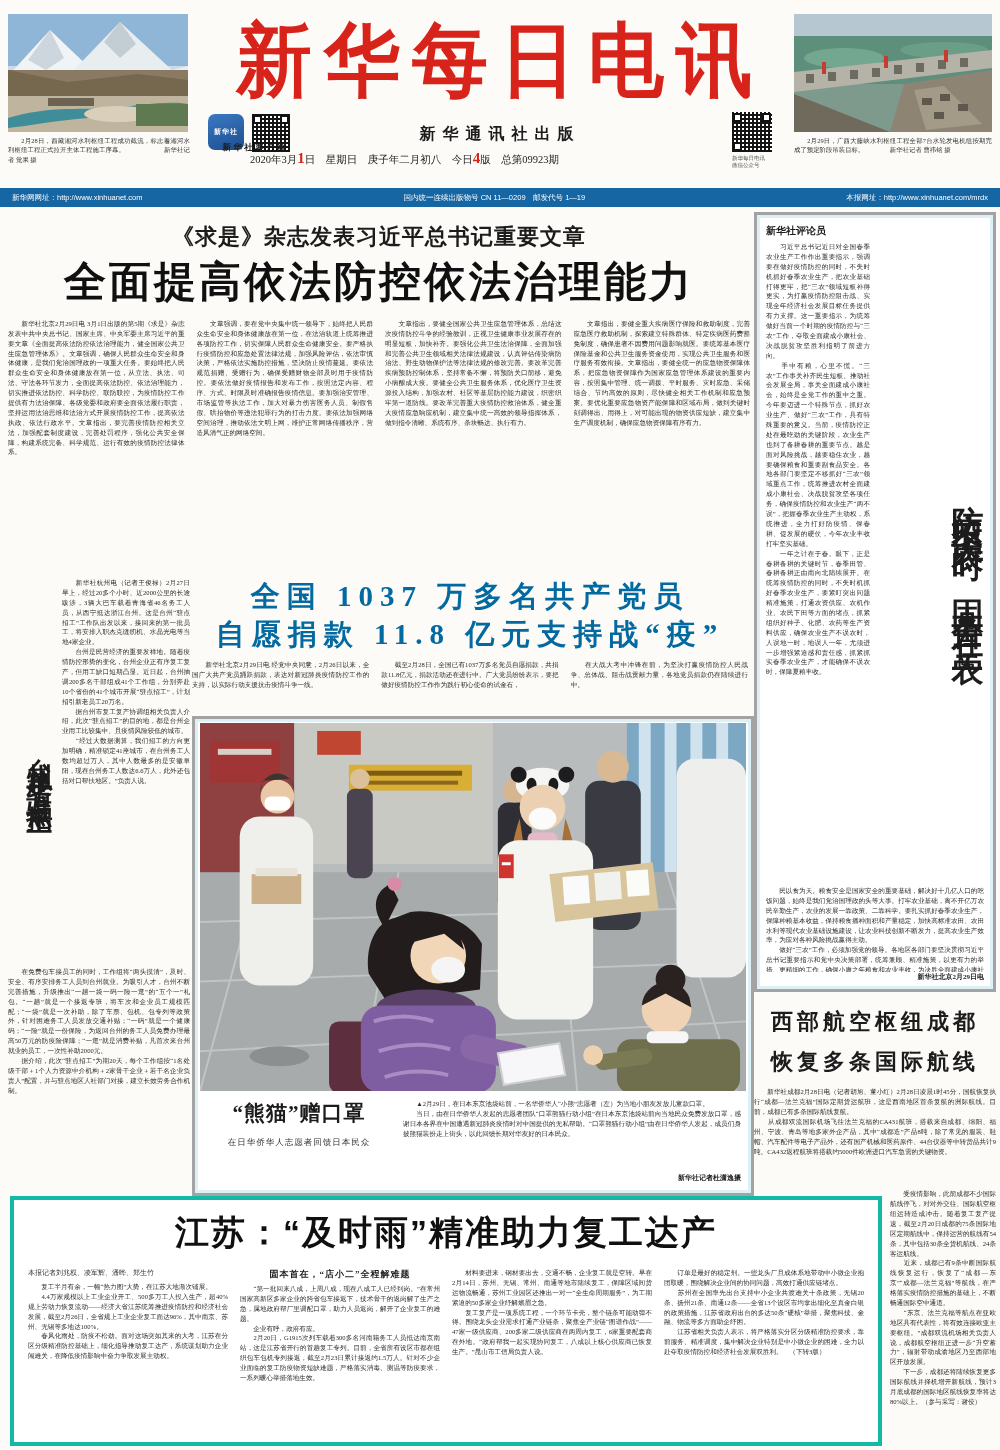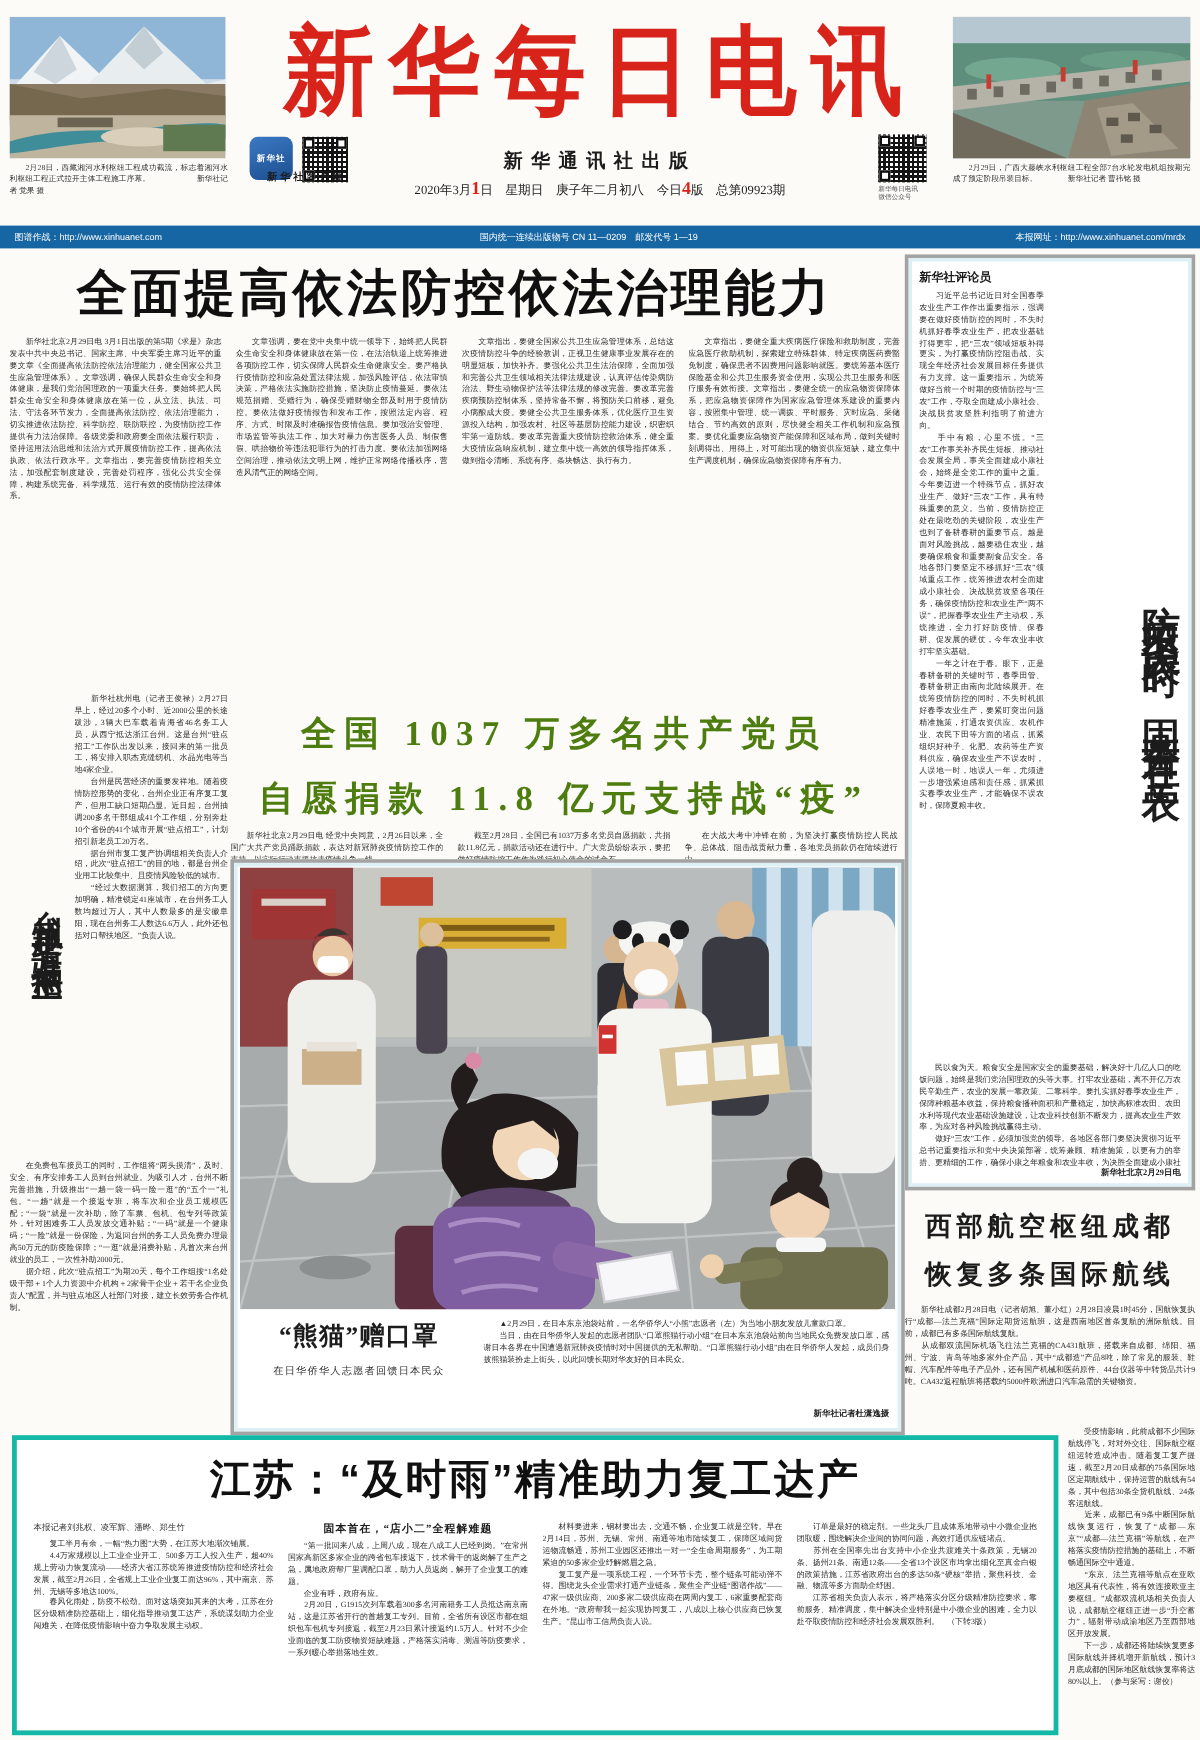--- a/index.html
+++ b/index.html
@@ -7,38 +7,38 @@
         font-family:"Liberation Serif","DejaVu Serif",serif;color:#1c1c1c;}
   .abs{position:absolute;}
   .small{font-size:6.6px;line-height:1.5;text-align:justify;white-space:pre-line;
          overflow:hidden;color:#2b2b2b;}
   .sans{font-family:"Liberation Sans","DejaVu Sans",sans-serif;}
   .center{text-align:center;}
   
   .mast{font-size:76px;font-weight:900;color:#d8231a;letter-spacing:12px;line-height:1;
         text-align:center;transform:scaleY(1.06);}
   .publisher{font-size:16px;font-weight:700;letter-spacing:7px;text-align:center;}
-  .dateline{font-size:10.5px;text-align:center;color:#222;}
+  .dateline{font-size:10.5px;text-align:left;color:#222;}
   .dateline b{color:#d8231a;font-size:15px;font-weight:700;}
   
   .topbar{background:#1666a3;color:#fff;font-size:7.5px;display:flex;
           justify-content:space-between;align-items:center;padding:0 12px;box-sizing:border-box;}
   
   .qr{position:relative;background:
       repeating-linear-gradient(0deg,#141414 0 2px,rgba(255,255,255,0) 2px 4px),
       repeating-linear-gradient(90deg,#141414 0 2px,#ffffff 2px 4px);}
   .qr i{position:absolute;width:9px;height:9px;border:2px solid #111;background:#fff;box-sizing:border-box;}
   .qr i.tl{left:1px;top:1px}.qr i.tr{right:1px;top:1px}.qr i.bl{left:1px;bottom:1px}
   .appicon{width:36px;height:36px;border-radius:7px;color:#fff;font-size:7px;font-weight:700;
            background:linear-gradient(160deg,#3b79c4,#1c4e8e);display:flex;align-items:center;
            justify-content:center;letter-spacing:1px;}
   
   .kicker{font-size:22px;font-weight:800;letter-spacing:1px;}
   .bighl{font-size:42px;font-weight:900;letter-spacing:3px;line-height:1.26;color:#101010;}
-  .donhl{font-size:29px;font-weight:800;letter-spacing:7px;line-height:1.3;color:#4d7c0f;margin-top:16px;}
+  .donhl{font-size:29px;font-weight:800;letter-spacing:7px;line-height:1.3;color:#0369a1;}
   .vert{writing-mode:vertical-rl;}
   .tzhl{font-size:26px;font-weight:800;letter-spacing:6px;line-height:1.15;}
   .cmhl{font-size:32px;font-weight:900;letter-spacing:9px;line-height:1.05;}
   .cdhl{font-size:22px;font-weight:800;letter-spacing:4px;line-height:1.8;}
   .jshl{font-size:34px;font-weight:900;letter-spacing:2px;color:#101010;}
   .subhead{font-size:9px;font-weight:800;text-align:center;letter-spacing:1px;margin-bottom:3px;}
   .byline{font-size:7px;color:#333;margin-bottom:4px;}
   .capmini{font-size:6.4px;line-height:1.45;text-align:justify;color:#333;white-space:pre-line;}
   .box-teal{border:3px solid #a3a3a3;box-shadow:inset 0 0 0 3px #ddf0f6;background:#fff;}
   .redbox{border:4px solid #14b8a6;background:#fff;box-sizing:border-box;}
@@ -124,26 +124,27 @@
         <i class="tr"></i>
         <i class="bl"></i>
     </div>
     <div class="abs" style="left:0;top:43px;width:46px;font-size:5.5px;color:#555;line-height:1.3">
       <div>新华每日电讯</div>
       <div>微信公众号</div>
     </div>
   </div>
 
   <div class="abs topbar sans" style="left:0;top:188px;width:1000px;height:19px">
-    <span>图谱作战：http://www.xinhuanet.com</span>
+    <span>新华网网址：http://www.xinhuanet.com</span>
     <span>国内统一连续出版物号 CN 11—0209　邮发代号 1—19</span>
     <span>本报网址：http://www.xinhuanet.com/mrdx</span>
   </div>
 
   <div class="abs" style="left:8px;top:214px;width:742px">
+    <div class="kicker sans center" style="margin-top:8px">《求是》杂志发表习近平总书记重要文章</div>
     <div class="bighl sans center" style="margin-top:4px">全面提高依法防控依法治理能力</div>
     <div class="cols" style="margin-top:10px;height:200px">
       <div class="small">　　新华社北京2月29日电 3月1日出版的第5期《求是》杂志发表中共中央总书记、国家主席、中央军委主席习近平的重要文章《全面提高依法防控依法治理能力，健全国家公共卫生应急管理体系》。文章强调，确保人民群众生命安全和身体健康，是我们党治国理政的一项重大任务。要始终把人民群众生命安全和身体健康放在第一位，从立法、执法、司法、守法各环节发力，全面提高依法防控、依法治理能力，切实推进依法防控、科学防控、联防联控，为疫情防控工作提供有力法治保障。各级党委和政府要全面依法履行职责，坚持运用法治思维和法治方式开展疫情防控工作，提高依法执政、依法行政水平。文章指出，要完善疫情防控相关立法，加强配套制度建设，完善处罚程序，强化公共安全保障，构建系统完备、科学规范、运行有效的疫情防控法律体系。</div>
       <div class="small">　　文章强调，要在党中央集中统一领导下，始终把人民群众生命安全和身体健康放在第一位，在法治轨道上统筹推进各项防控工作，切实保障人民群众生命健康安全。要严格执行疫情防控和应急处置法律法规，加强风险评估，依法审慎决策，严格依法实施防控措施，坚决防止疫情蔓延。要依法规范捐赠、受赠行为，确保受赠财物全部及时用于疫情防控。要依法做好疫情报告和发布工作，按照法定内容、程序、方式、时限及时准确报告疫情信息。要加强治安管理、市场监管等执法工作，加大对暴力伤害医务人员、制假售假、哄抬物价等违法犯罪行为的打击力度。要依法加强网络空间治理，推动依法文明上网，维护正常网络传播秩序，营造风清气正的网络空间。</div>
       <div class="small">　　文章指出，要健全国家公共卫生应急管理体系，总结这次疫情防控斗争的经验教训，正视卫生健康事业发展存在的明显短板，加快补齐。要强化公共卫生法治保障，全面加强和完善公共卫生领域相关法律法规建设，认真评估传染病防治法、野生动物保护法等法律法规的修改完善。要改革完善疾病预防控制体系，坚持常备不懈，将预防关口前移，避免小病酿成大疫。要健全公共卫生服务体系，优化医疗卫生资源投入结构，加强农村、社区等基层防控能力建设，织密织牢第一道防线。要改革完善重大疫情防控救治体系，健全重大疫情应急响应机制，建立集中统一高效的领导指挥体系，做到指令清晰、系统有序、条块畅达、执行有力。</div>
       <div class="small">　　文章指出，要健全重大疾病医疗保险和救助制度，完善应急医疗救助机制，探索建立特殊群体、特定疾病医药费豁免制度，确保患者不因费用问题影响就医。要统筹基本医疗保险基金和公共卫生服务资金使用，实现公共卫生服务和医疗服务有效衔接。文章指出，要健全统一的应急物资保障体系，把应急物资保障作为国家应急管理体系建设的重要内容，按照集中管理、统一调拨、平时服务、灾时应急、采储结合、节约高效的原则，尽快健全相关工作机制和应急预案。要优化重要应急物资产能保障和区域布局，做到关键时刻调得出、用得上，对可能出现的物资供应短缺，建立集中生产调度机制，确保应急物资保障有序有力。</div>
     </div>
   </div>
 
   <div class="abs" style="left:8px;top:578px;width:182px">

